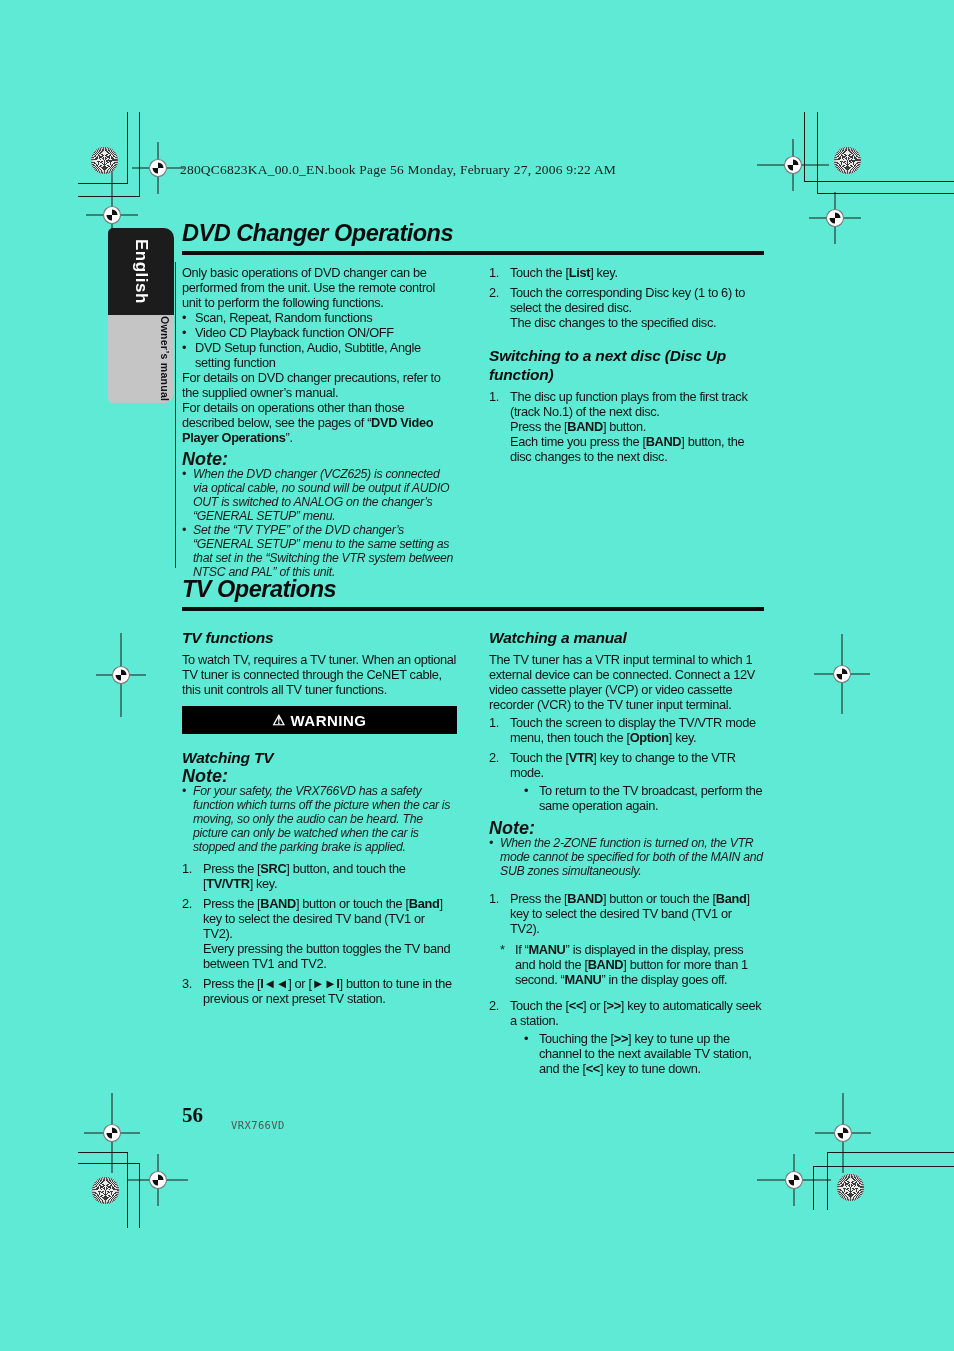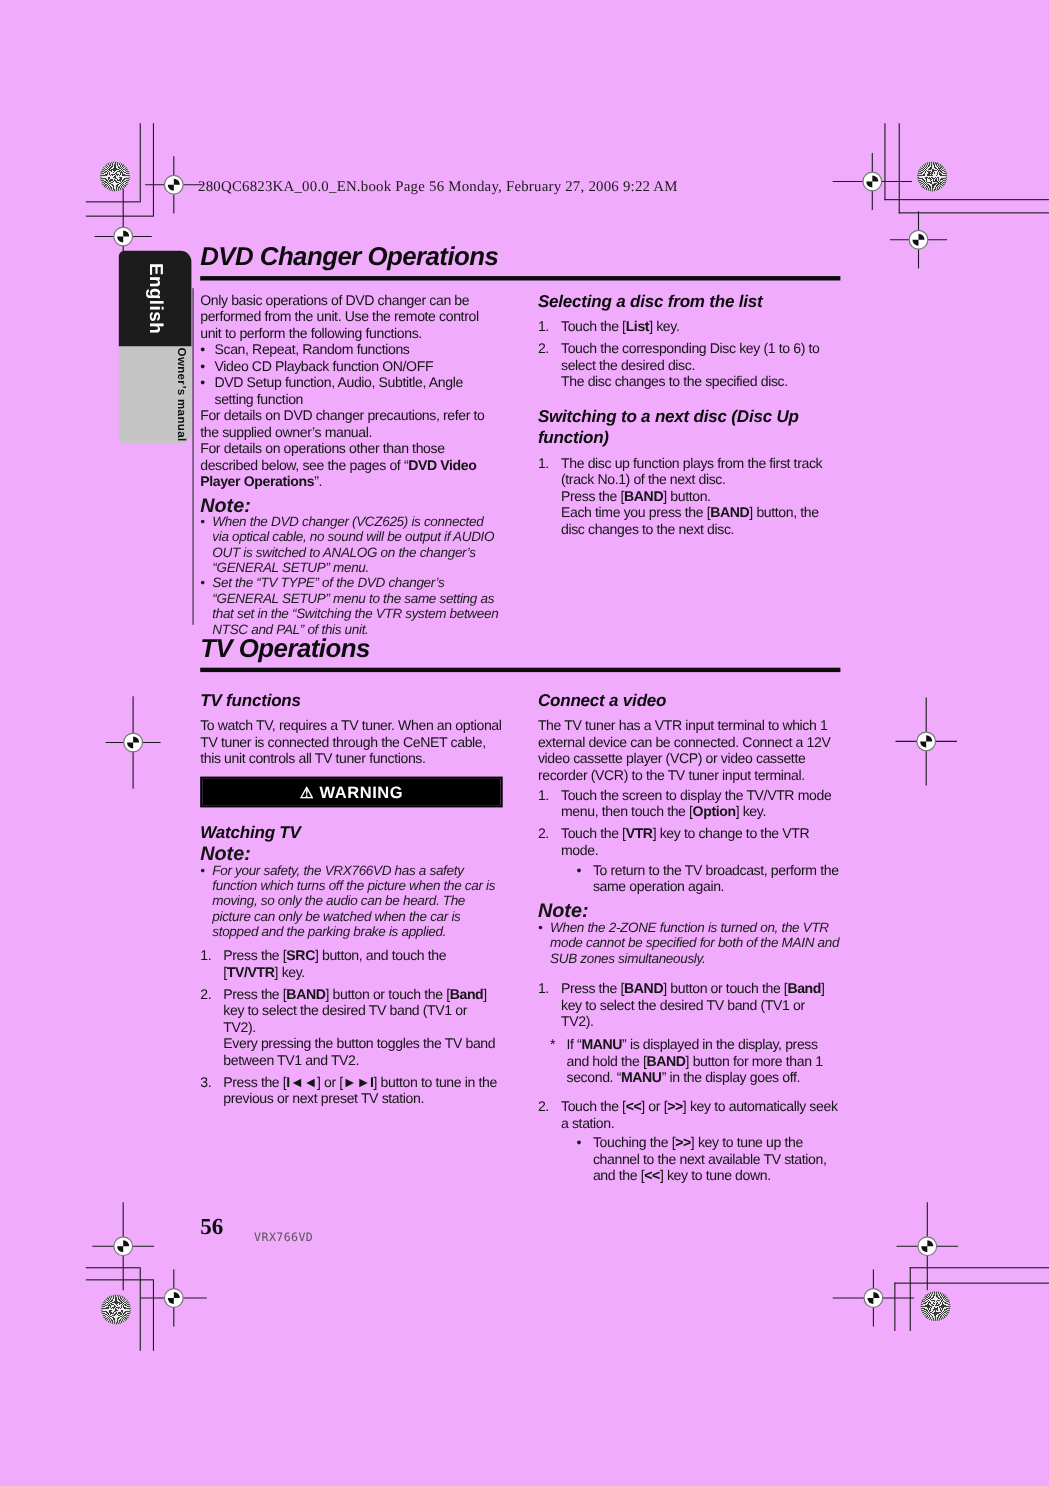--- a/index.html
+++ b/index.html
@@ -1,16 +1,16 @@
 <!DOCTYPE html>
 <html><head>
 <meta charset="utf-8">
 <style>
   html,body{margin:0;padding:0;background:#fff;}
-  .page{position:relative;width:954px;height:1351px;background:#f0abfc;overflow:hidden;
+  .page{position:relative;width:954px;height:1351px;background:#5eead4;overflow:hidden;
         font-family:"Liberation Sans",sans-serif;color:#141414;}
   
   .reg{position:absolute;overflow:visible}
   .reg line{stroke:#1a1a1a;stroke-width:1}
   .reg circle{fill:#fff;stroke:#777;stroke-width:1.1}
   .reg path{fill:#101010}
   .cl{position:absolute;background:#1a1a1a}
   .burst{position:absolute;width:27px;height:27px;border-radius:50%;
          background:repeating-conic-gradient(from 10deg,#3a3a3a 0deg 4deg,#ededed 4deg 8deg);
          box-shadow:inset 0 0 5px #777;}
@@ -201,21 +201,20 @@
             <span class="m">•</span>
             <span>When the DVD changer (VCZ625) is connected via optical cable, no sound will be output if AUDIO OUT is switched to ANALOG on the changer’s “GENERAL SETUP” menu.</span>
           </div>
           <div class="nli">
             <span class="m">•</span>
             <span>Set the “TV TYPE” of the DVD changer’s “GENERAL SETUP” menu to the same setting as that set in the “Switching the VTR system between NTSC and PAL” of this unit.</span>
           </div>
         </div>
       </div>
       <div class="col">
-        <h3>Selecting a disc from the list</h3>
         <div class="oli">
           <span class="num">1.</span>
           <div class="otext">Touch the [<b>List</b>] key.</div>
         </div>
         <div class="oli">
           <span class="num">2.</span>
           <div class="otext">Touch the corresponding Disc key (1 to 6) to select the desired disc.<br>The disc changes to the specified disc.</div>
         </div>
         <h3 style="margin-top:16px">Switching to a next disc (Disc Up function)</h3>
         <div class="oli">
@@ -254,21 +253,21 @@
         <div class="oli">
           <span class="num">2.</span>
           <div class="otext">Press the [<b>BAND</b>] button or touch the [<b>Band</b>] key to select the desired TV band (TV1 or TV2).<br>Every pressing the button toggles the TV band between TV1 and TV2.</div>
         </div>
         <div class="oli">
           <span class="num">3.</span>
           <div class="otext">Press the [<b>I◄◄</b>] or [<b>►►I</b>] button to tune in the previous or next preset TV station.</div>
         </div>
       </div>
       <div class="col">
-        <h3>Connect a video</h3>
+        <h3>Watching a manual</h3>
         <p class="bt" style="margin-bottom:3px">The TV tuner has a VTR input terminal to which 1 external device can be connected. Connect a 12V video cassette player (VCP) or video cassette recorder (VCR) to the TV tuner input terminal.</p>
         <div class="oli">
           <span class="num">1.</span>
           <div class="otext">Touch the screen to display the TV/VTR mode menu, then touch the [<b>Option</b>] key.</div>
         </div>
         <div class="oli">
           <span class="num">2.</span>
           <div class="otext">
             <div>Touch the [<b>VTR</b>] key to change to the VTR mode.</div>
             <div class="sub">

